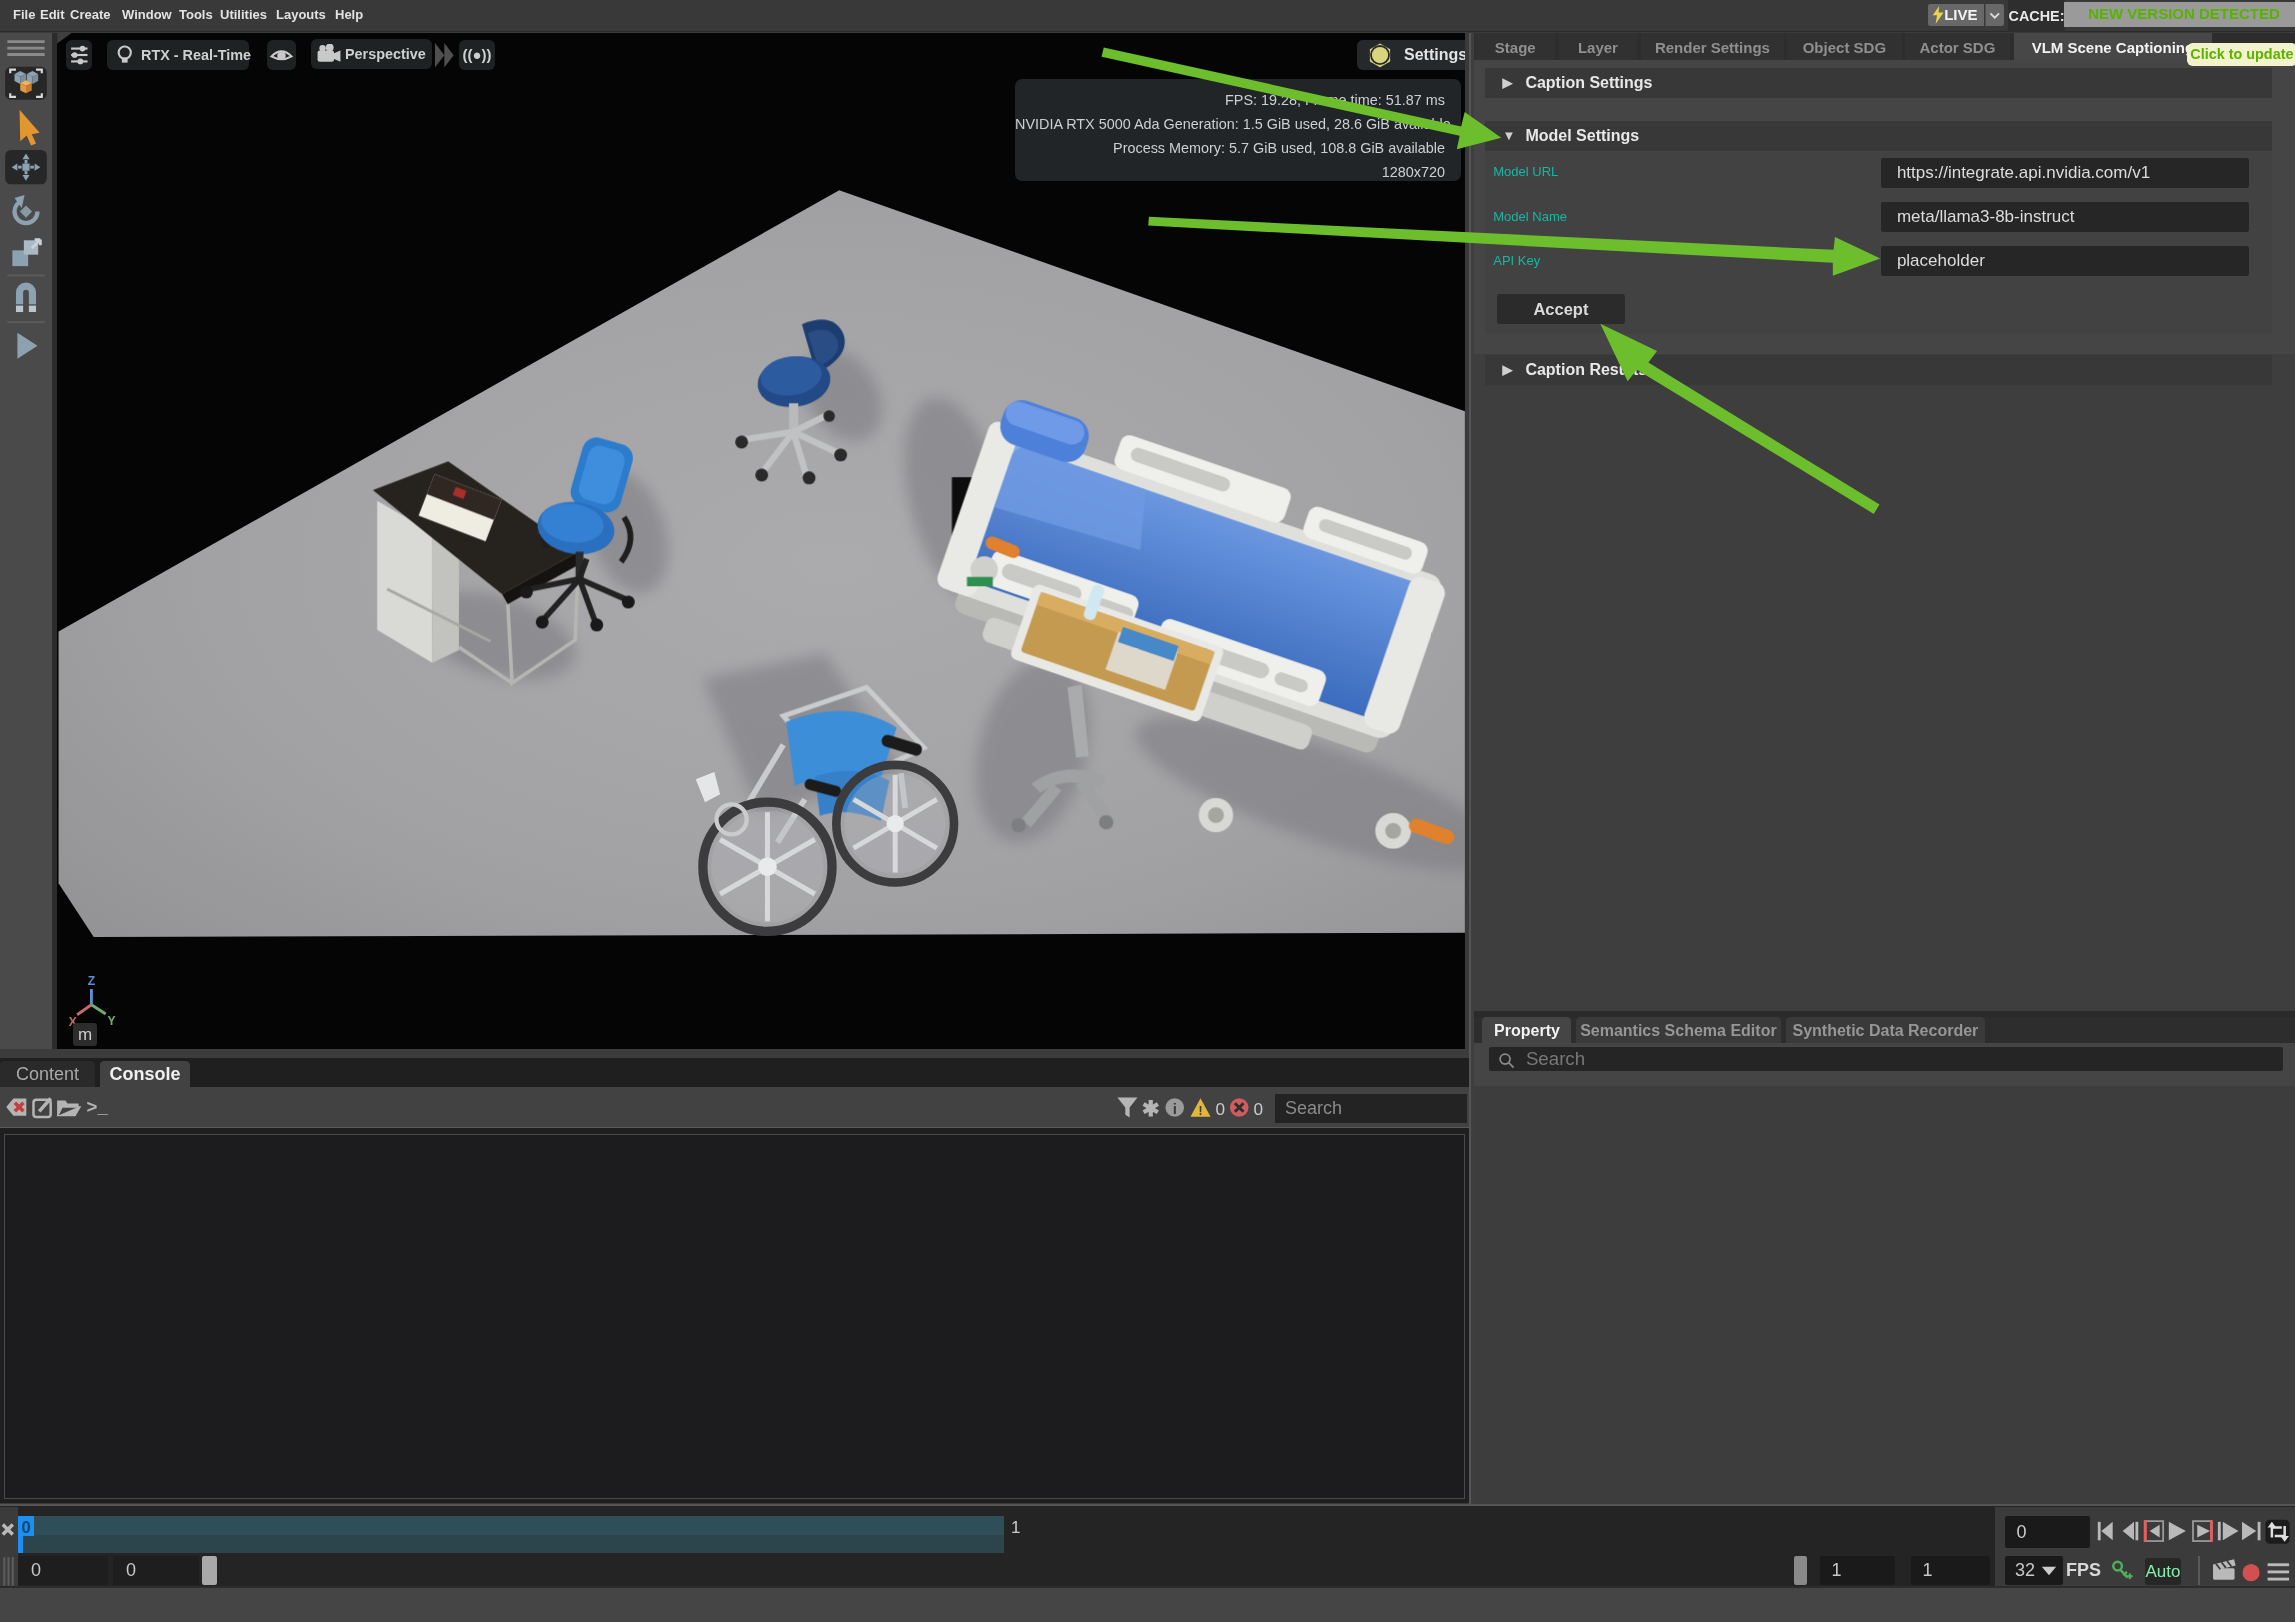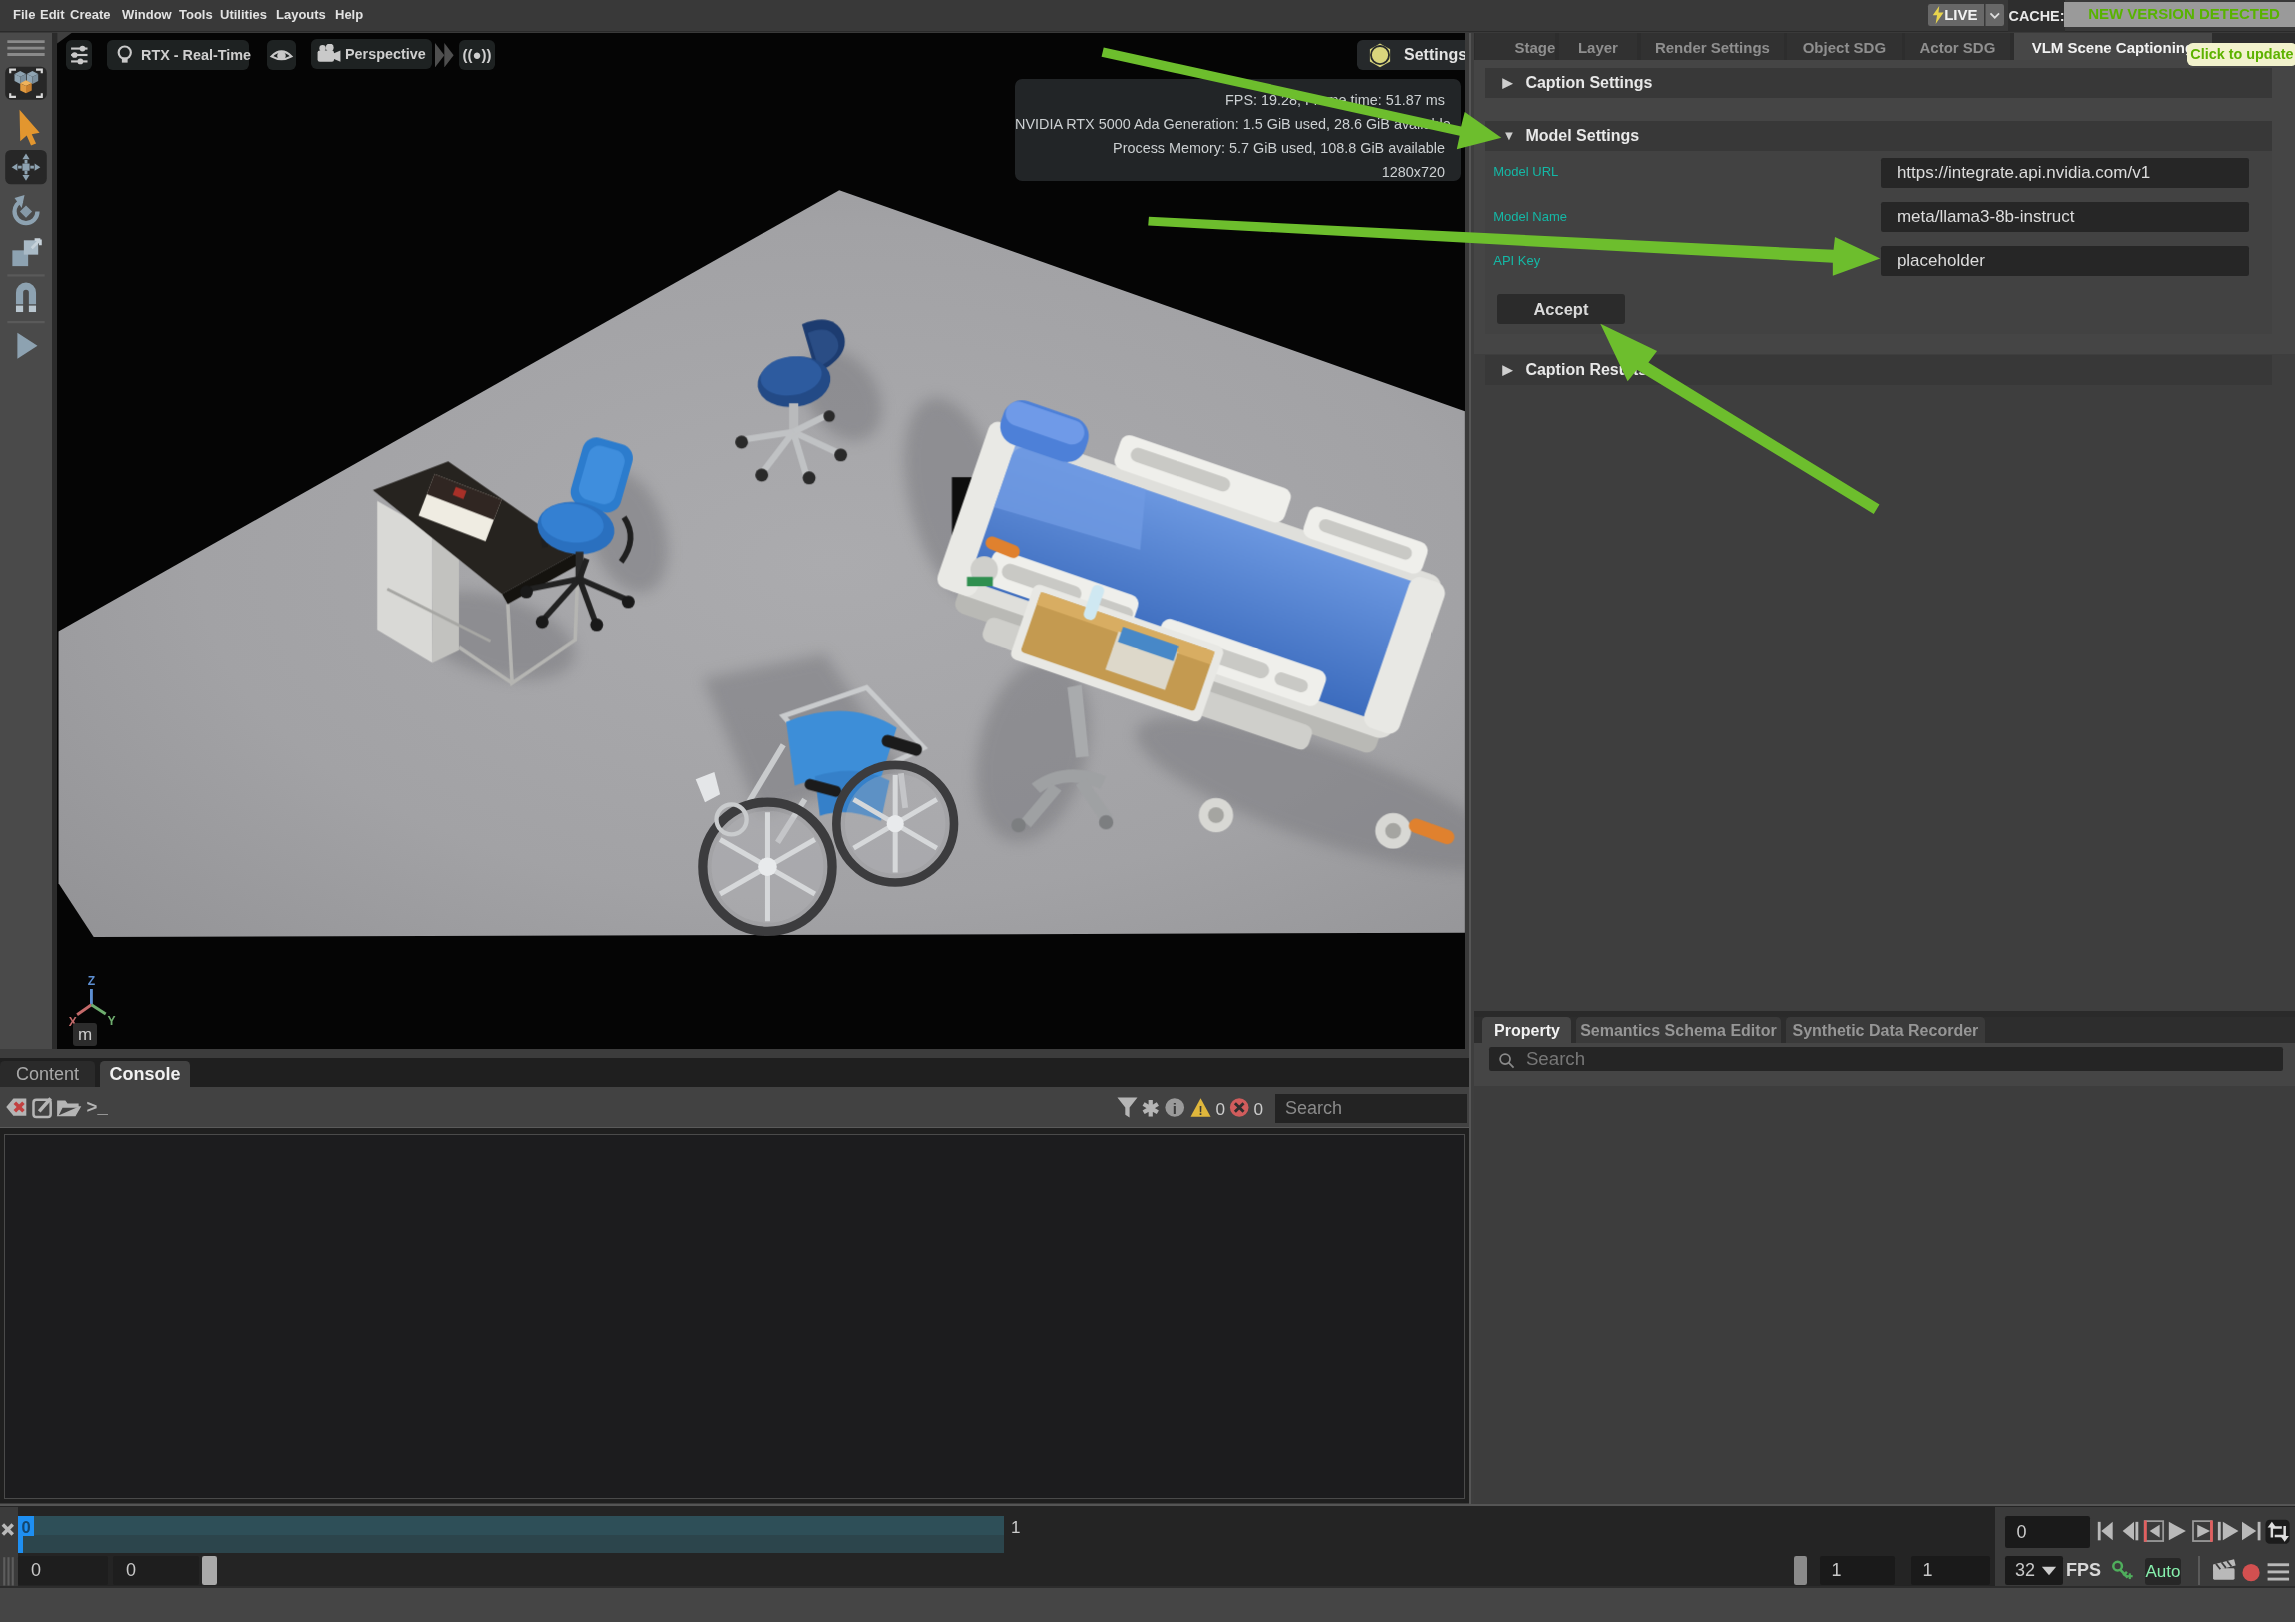--- a/index.html
+++ b/index.html
@@ -416,21 +416,21 @@
     </div>
 
     <div class="abs" style="left:4.3px;top:85px;width:1461px;height:365px;background:#1c1c1e;border:0.7px solid #4a4a4a;"></div>
   </div>
 
   <div class="abs" style="left:1469px;top:33px;width:827px;height:1471px;background:#3e3e3e;border-left:2.9px solid #555;">
     <div id="rightpanel" class="abs" style="left:2.9px;top:0;width:824px;height:1471px;font-size:18.7px;">
 
       <div class="abs" style="left:0;top:0;width:824px;height:27px;background:#2d2d2d;"></div>
       <div class="abs" style="left:0;top:27px;width:824px;height:294px;background:#454545;"></div>
-      <div class="abs rtab" style="left:1.4px;width:80px;text-align:right;">Stage</div>
+      <div class="abs rtab" style="left:1.4px;width:80px;">Stage</div>
       <div class="abs rtab" style="left:85px;width:78px;">Layer</div>
       <div class="abs rtab" style="left:167px;width:143px;">Render Settings</div>
       <div class="abs rtab" style="left:313px;width:115px;">Object SDG</div>
       <div class="abs rtab" style="left:431px;width:105px;">Actor SDG</div>
       <div class="abs rtab active" style="left:540px;width:198px;">VLM Scene Captioning</div>
 
       <div class="abs secbar" style="left:11.5px;top:35px;width:787px;"><span class="tri">▶</span>Caption Settings</div>
       <div class="abs" style="left:11.5px;top:88px;width:787px;height:213px;background:#424242;"></div>
       <div class="abs secbar" style="left:11.5px;top:88px;width:787px;"><span class="tri">▼</span>Model Settings</div>
       <div class="abs flabel" style="left:19.4px;top:131px;">Model URL</div>

